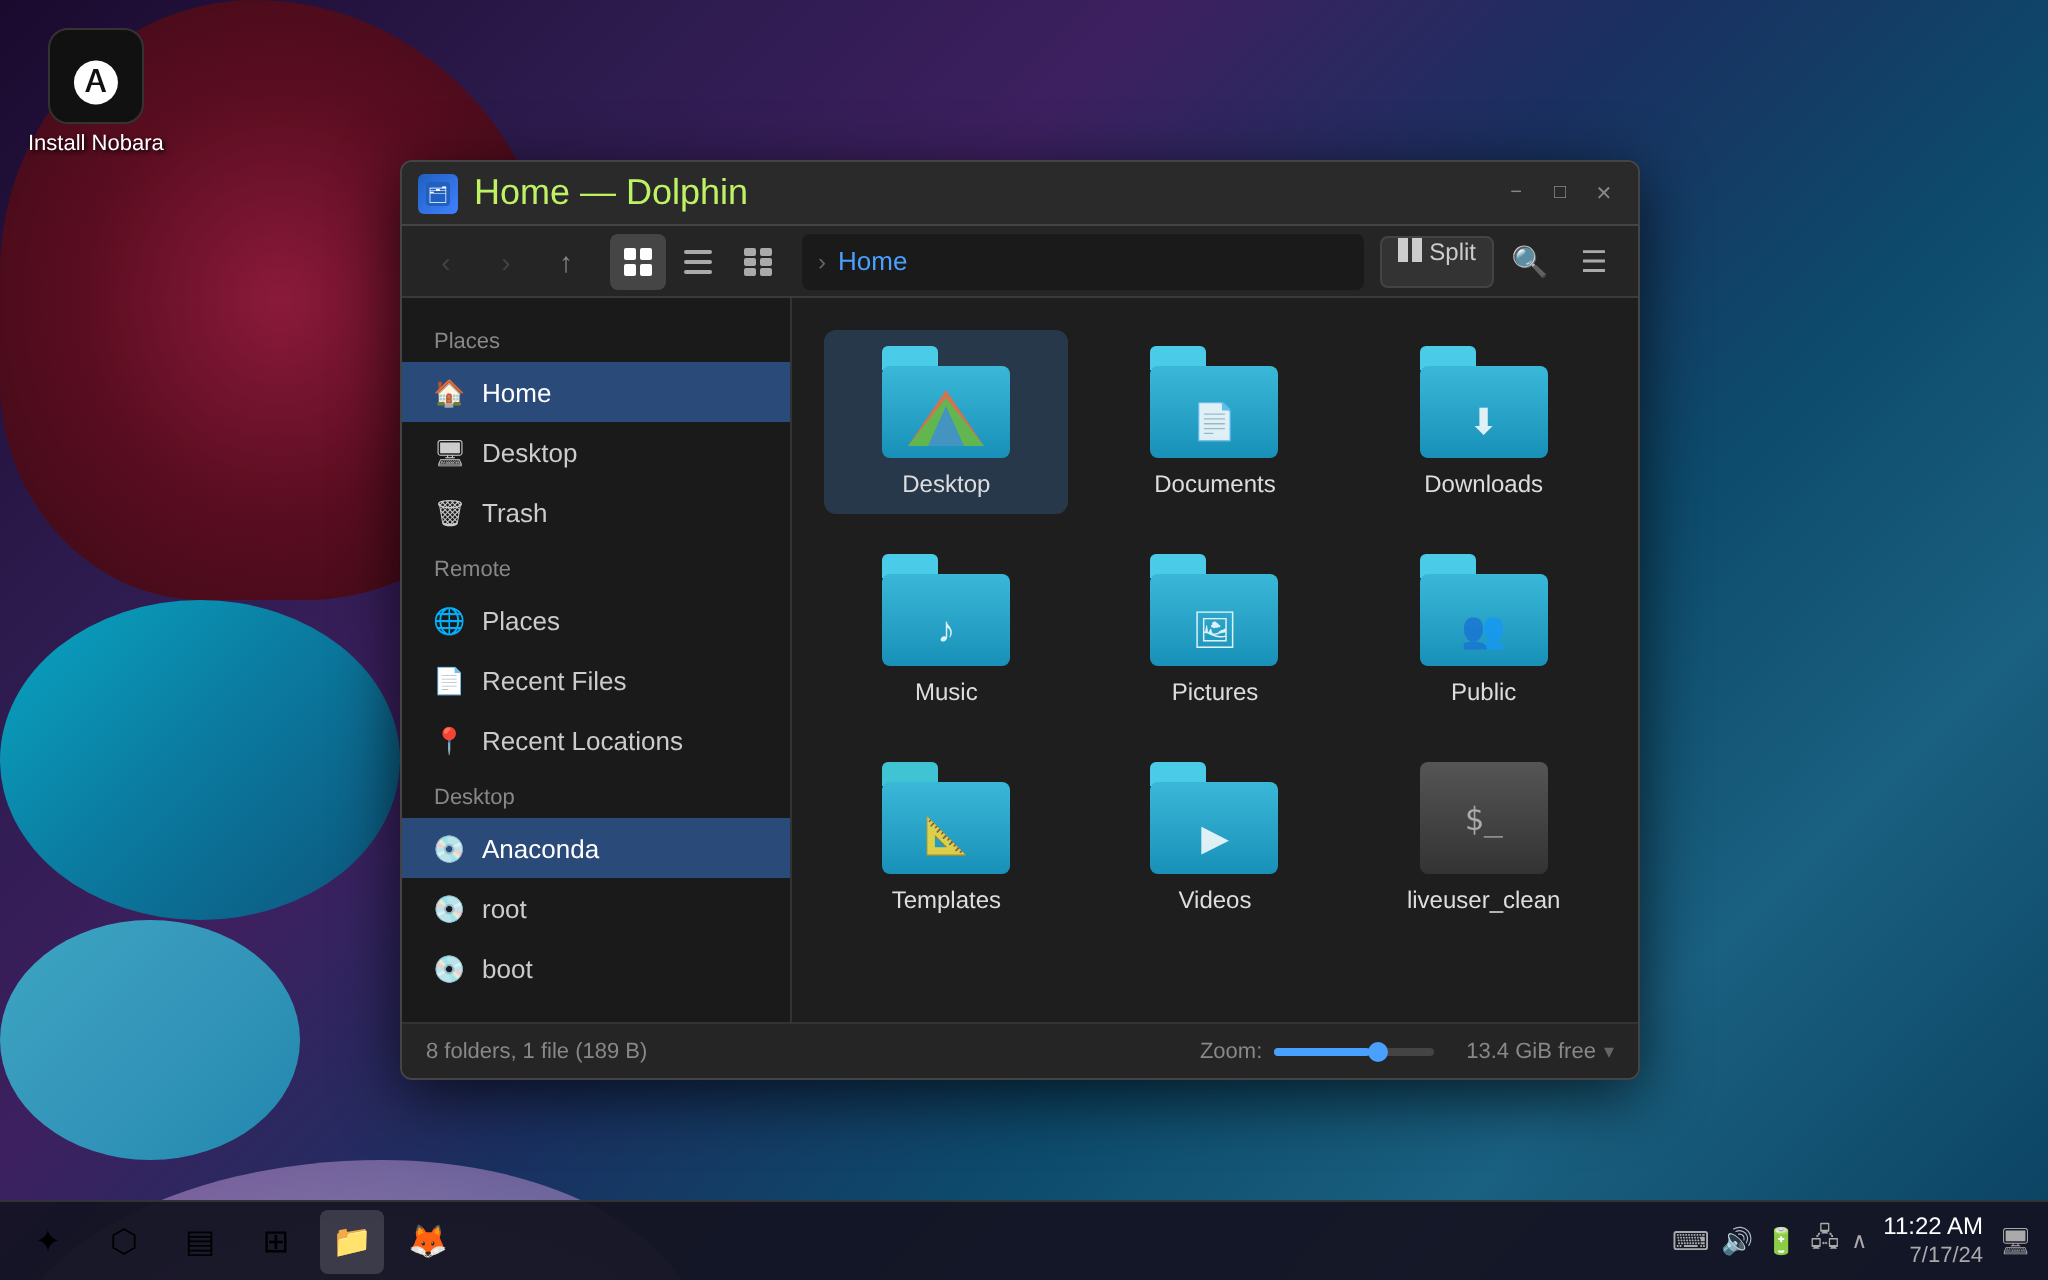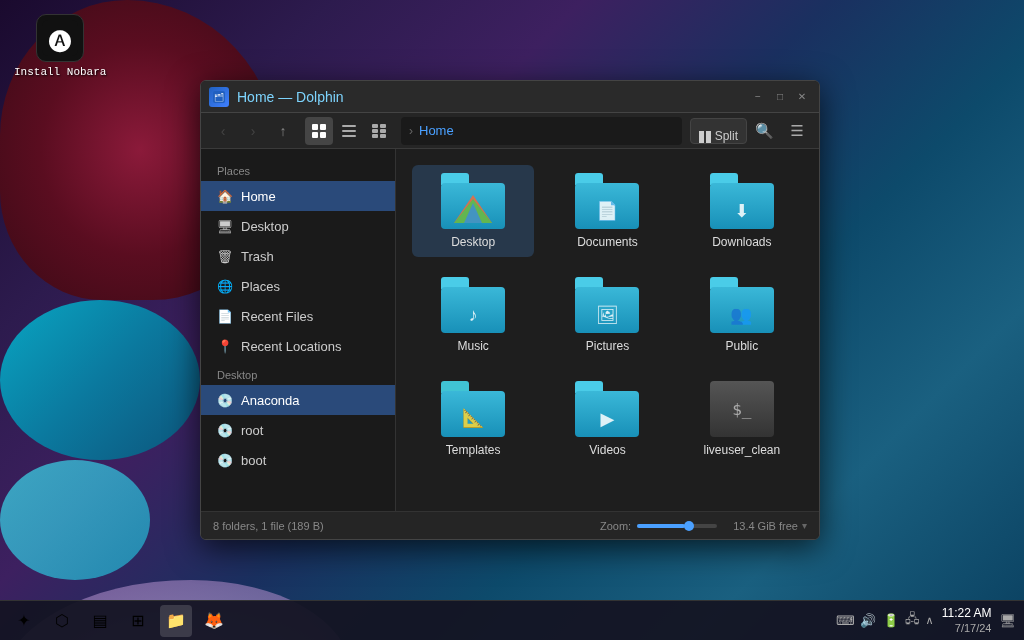--- a/index.html
+++ b/index.html
@@ -71,21 +71,20 @@
       gap: 4px;
       cursor: pointer;
       padding: 4px;
     }
 
     .desktop-icon-label {
       color: white;
       font-size: 11px;
       text-shadow: 1px 1px 2px black;
       text-align: center;
-      font-family: Liberation Mono, monospace;
     }
 
     
     .taskbar {
       position: absolute;
       bottom: 0;
       left: 0;
       width: 100%;
       height: 40px;
       background: rgba(20, 20, 35, 0.95);
@@ -173,22 +172,22 @@
       border-radius: 3px;
       display: flex;
       align-items: center;
       justify-content: center;
       font-size: 10px;
       color: white;
       margin-right: 8px;
     }
 
     .titlebar-title {
-      color: #7dd3fc;
-      font-size: 14px;
+      color: #bef264;
+      font-size: 18px;
       flex: 1;
       text-align: center;
     }
 
     .titlebar-controls {
       display: flex;
       gap: 4px;
     }
 
     .titlebar-btn {
@@ -283,21 +282,21 @@
       display: flex;
       align-items: center;
       gap: 4px;
     }
 
     .toolbar-action-btn {
       height: 26px;
       padding: 0 8px;
       border-radius: 4px;
       display: flex;
-      align-items: flex-end;
+      align-items: flex-start;
       gap: 4px;
       cursor: pointer;
       color: #ccc;
       font-size: 12px;
       border: 1px solid #444;
       background: #333;
     }
 
     .toolbar-icon-btn {
       width: 28px;
@@ -625,20 +624,21 @@
         </div>
         <div class="sidebar-item">
           <span class="sidebar-item-icon">🖥</span>
           <span>Desktop</span>
         </div>
         <div class="sidebar-item">
           <span class="sidebar-item-icon">🗑</span>
           <span>Trash</span>
         </div>
 
+        <div class="sidebar-section-label">Remote</div>
         <div class="sidebar-item">
           <span class="sidebar-item-icon">🌐</span>
           <span>Places</span>
         </div>
 
         <div class="sidebar-item">
           <span class="sidebar-item-icon">📄</span>
           <span>Recent Files</span>
         </div>
         <div class="sidebar-item">

